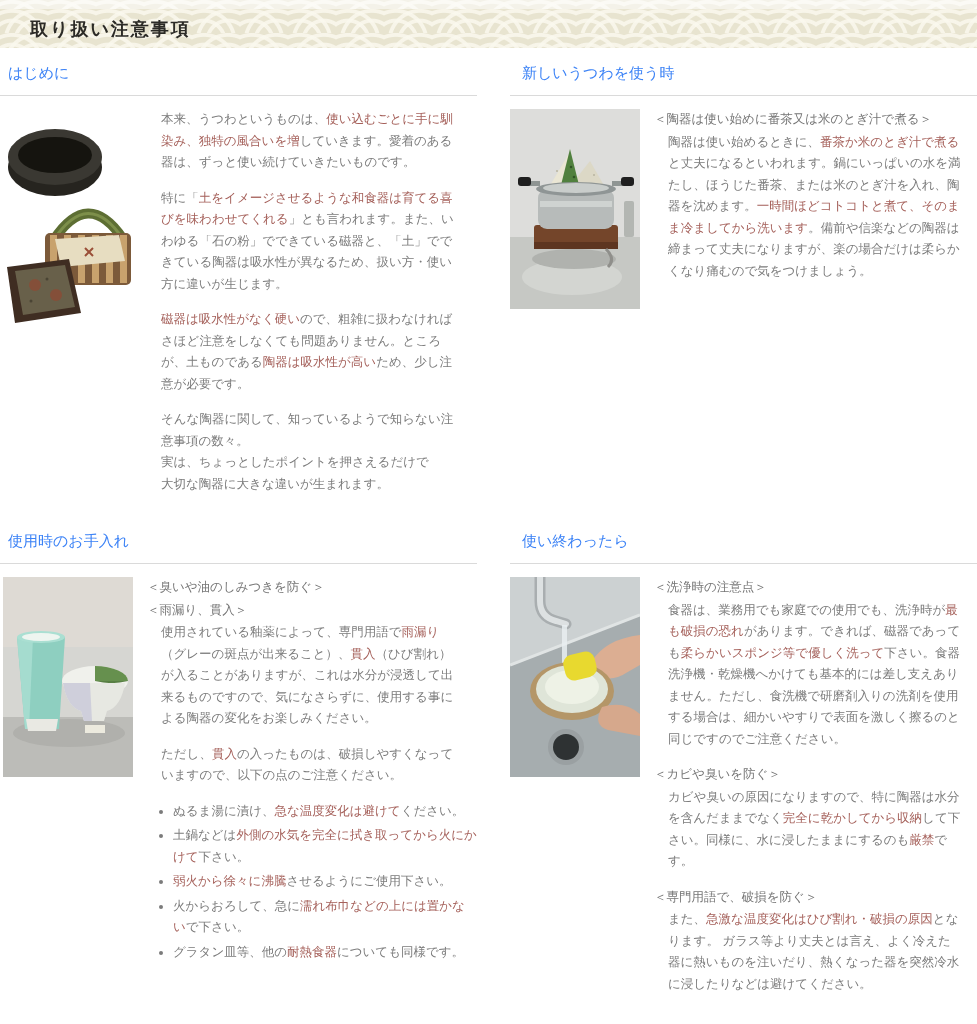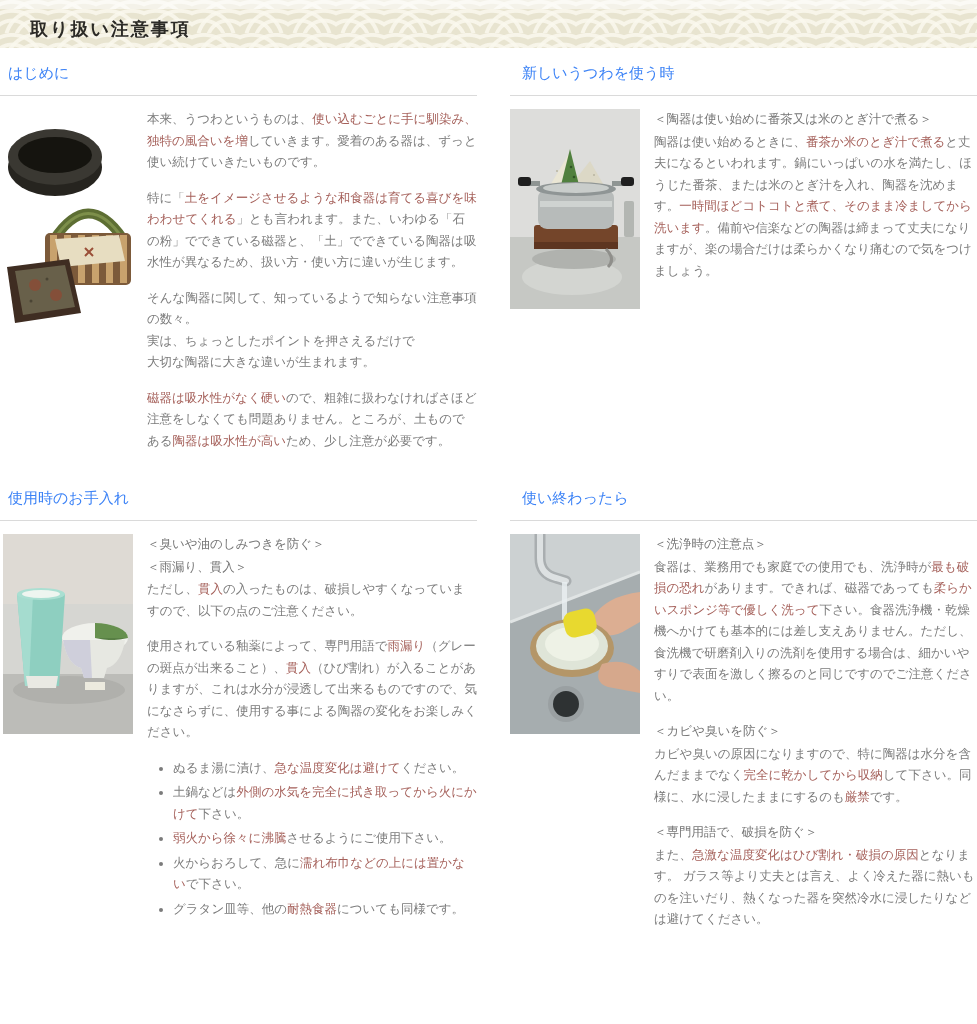--- a/index.html
+++ b/index.html
@@ -18,21 +18,21 @@
               font-size:18px;color:#2b2a26;letter-spacing:2px;margin:0;}
   main{display:grid;grid-template-columns:477px 467px;column-gap:33px;row-gap:16px;padding-top:9px;}
   .sec-title{font-size:15px;font-weight:normal;color:#3b82f6;margin:0;
              padding:7px 0 12px 8px;border-bottom:1px solid #dadada;}
   .col-r .sec-title{padding-left:12px;}
   .sec-body{display:flex;gap:14px;padding-top:13px;align-items:flex-start;}
   .col-l .sec-body{padding-left:3px;}
   .photo{width:130px;flex:none;font-size:0;line-height:0;}
   .photo svg{display:block;}
   .text{flex:1;color:#7b7b7b;font-size:12.5px;line-height:1.72;}
-  .text p{margin:0 0 14px;white-space:pre-line;}
+  .text p{margin:0 14px 14px;white-space:pre-line;}
   .subhead{margin:0 0 1px;color:#757575;}
   .text ul{margin:4px 0 24px;padding-left:26px;list-style:disc;}
   .text li{margin:0 0 3px;}
   .em{color:#a5605a;}
 </style>
 </head>
 <body>
 
 <div class="page">
 
@@ -69,24 +69,24 @@
             <path d="M12,162 L62,156 L72,198 L20,206 Z" fill="#68604a"></path>
             <circle cx="32" cy="176" r="6" fill="#8a4c36" opacity="0.85"></circle>
             <circle cx="53" cy="186" r="6" fill="#8a4c36" opacity="0.85"></circle>
             <circle cx="44" cy="170" r="1.5" fill="#4a4434"></circle>
             <circle cx="28" cy="192" r="1.5" fill="#4a4434"></circle>
           </svg>
         </div>
         <div class="text">
             <p><span>本来、うつわというものは、</span><span class="em">使い込むごとに手に馴染み、独特の風合いを増</span><span>していきます。愛着のある器は、ずっと使い続けていきたいものです。</span></p>
             <p><span>特に「</span><span class="em">土をイメージさせるような和食器は育てる喜びを味わわせてくれる</span><span>」とも言われます。また、いわゆる「石の粉」でできている磁器と、「土」でできている陶器は吸水性が異なるため、扱い方・使い方に違いが生じます。</span></p>
+            <p><span class="em">磁器は吸水性がなく硬い</span><span>ので、粗雑に扱わなければさほど注意をしなくても問題ありません。ところが、土ものである</span><span class="em">陶器は吸水性が高い</span><span>ため、少し注意が必要です。</span></p>
             <p><span>そんな陶器に関して、知っているようで知らない注意事項の数々。
 実は、ちょっとしたポイントを押さえるだけで
 大切な陶器に大きな違いが生まれます。</span></p>
-            <p><span class="em">磁器は吸水性がなく硬い</span><span>ので、粗雑に扱わなければさほど注意をしなくても問題ありません。ところが、土ものである</span><span class="em">陶器は吸水性が高い</span><span>ため、少し注意が必要です。</span></p>
           </div>
       </div>
     </section>
 
     <section class="sec col-r">
       <h2 class="sec-title">新しいうつわを使う時</h2>
       <div class="sec-body">
         <div class="photo">
           <svg width="130" height="200" viewBox="0 0 130 200">
             <rect width="130" height="200" fill="#dddddb"></rect>
@@ -140,22 +140,22 @@
             <path d="M92,104 a33,15 0 0 0 33,0 l-33,0 z" fill="#587f44"></path>
             <path d="M60,106 q4,24 18,28 l3,10 h20 l3,-10 q14,-4 18,-28 z" fill="#e7e8e2"></path>
             <path d="M60,106 q4,24 18,28 l3,10 h8 l-2,-38 z" fill="#cfcfdb"></path>
             <rect x="82" y="148" width="20" height="8" fill="#ecead e" opacity="0.9"></rect>
             <rect x="82" y="148" width="20" height="8" fill="#eceade"></rect>
           </svg>
         </div>
         <div class="text">
             <div class="subhead">＜臭いや油のしみつきを防ぐ＞</div>
             <div class="subhead">＜雨漏り、貫入＞</div>
+            <p><span>使用されている釉薬によって、専門用語で</span><span class="em">雨漏り</span><span>（グレーの斑点が出来ること）、</span><span class="em">貫入</span><span>（ひび割れ）が入ることがありますが、これは水分が浸透して出来るものですので、気になさらずに、使用する事による陶器の変化をお楽しみください。</span></p>
             <p><span>ただし、</span><span class="em">貫入</span><span>の入ったものは、破損しやすくなっていますので、以下の点のご注意ください。</span></p>
-            <p><span>使用されている釉薬によって、専門用語で</span><span class="em">雨漏り</span><span>（グレーの斑点が出来ること）、</span><span class="em">貫入</span><span>（ひび割れ）が入ることがありますが、これは水分が浸透して出来るものですので、気になさらずに、使用する事による陶器の変化をお楽しみください。</span></p>
             <ul>
               <li><span>ぬるま湯に漬け、</span><span class="em">急な温度変化は避けて</span><span>ください。</span></li>
               <li><span>土鍋などは</span><span class="em">外側の水気を完全に拭き取ってから火にかけて</span><span>下さい。</span></li>
               <li><span class="em">弱火から徐々に沸騰</span><span>させるようにご使用下さい。</span></li>
               <li><span>火からおろして、急に</span><span class="em">濡れ布巾などの上には置かない</span><span>で下さい。</span></li>
               <li><span>グラタン皿等、他の</span><span class="em">耐熱食器</span><span>についても同様です。</span></li>
             </ul>
           </div>
       </div>
     </section>

